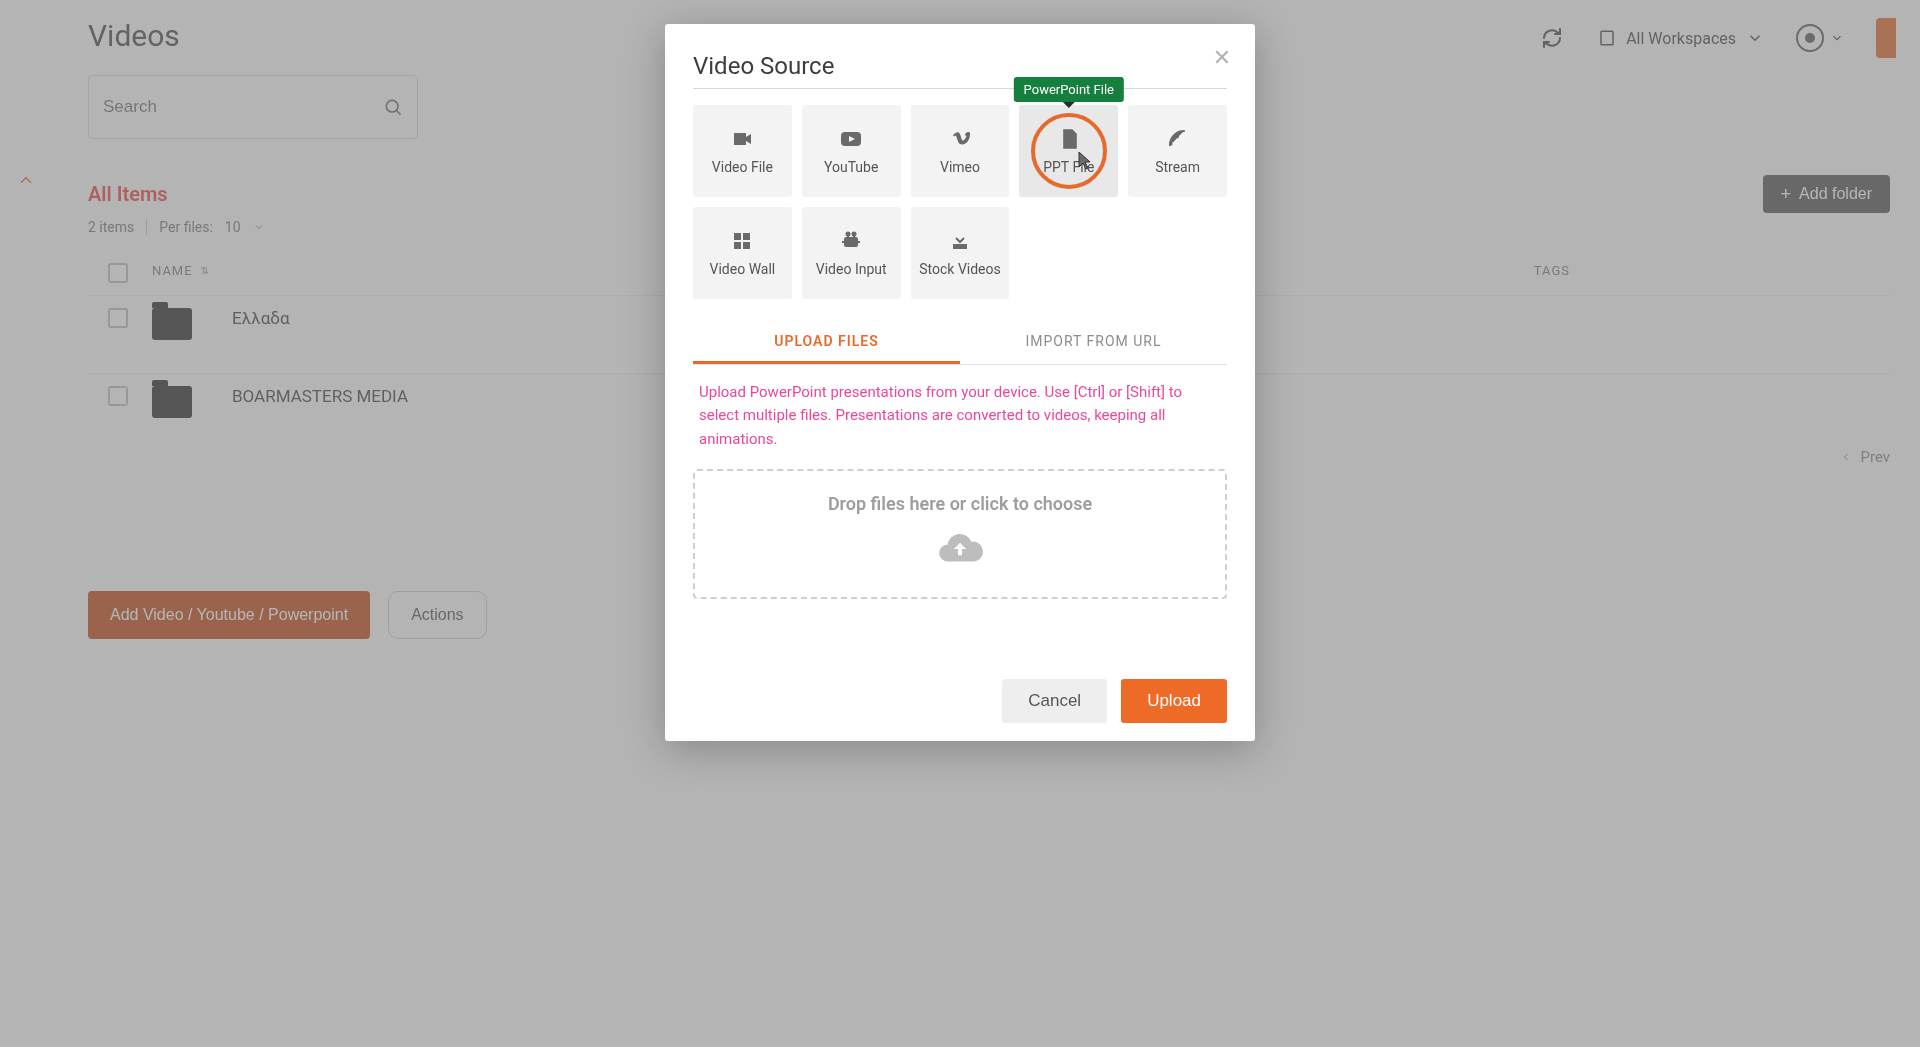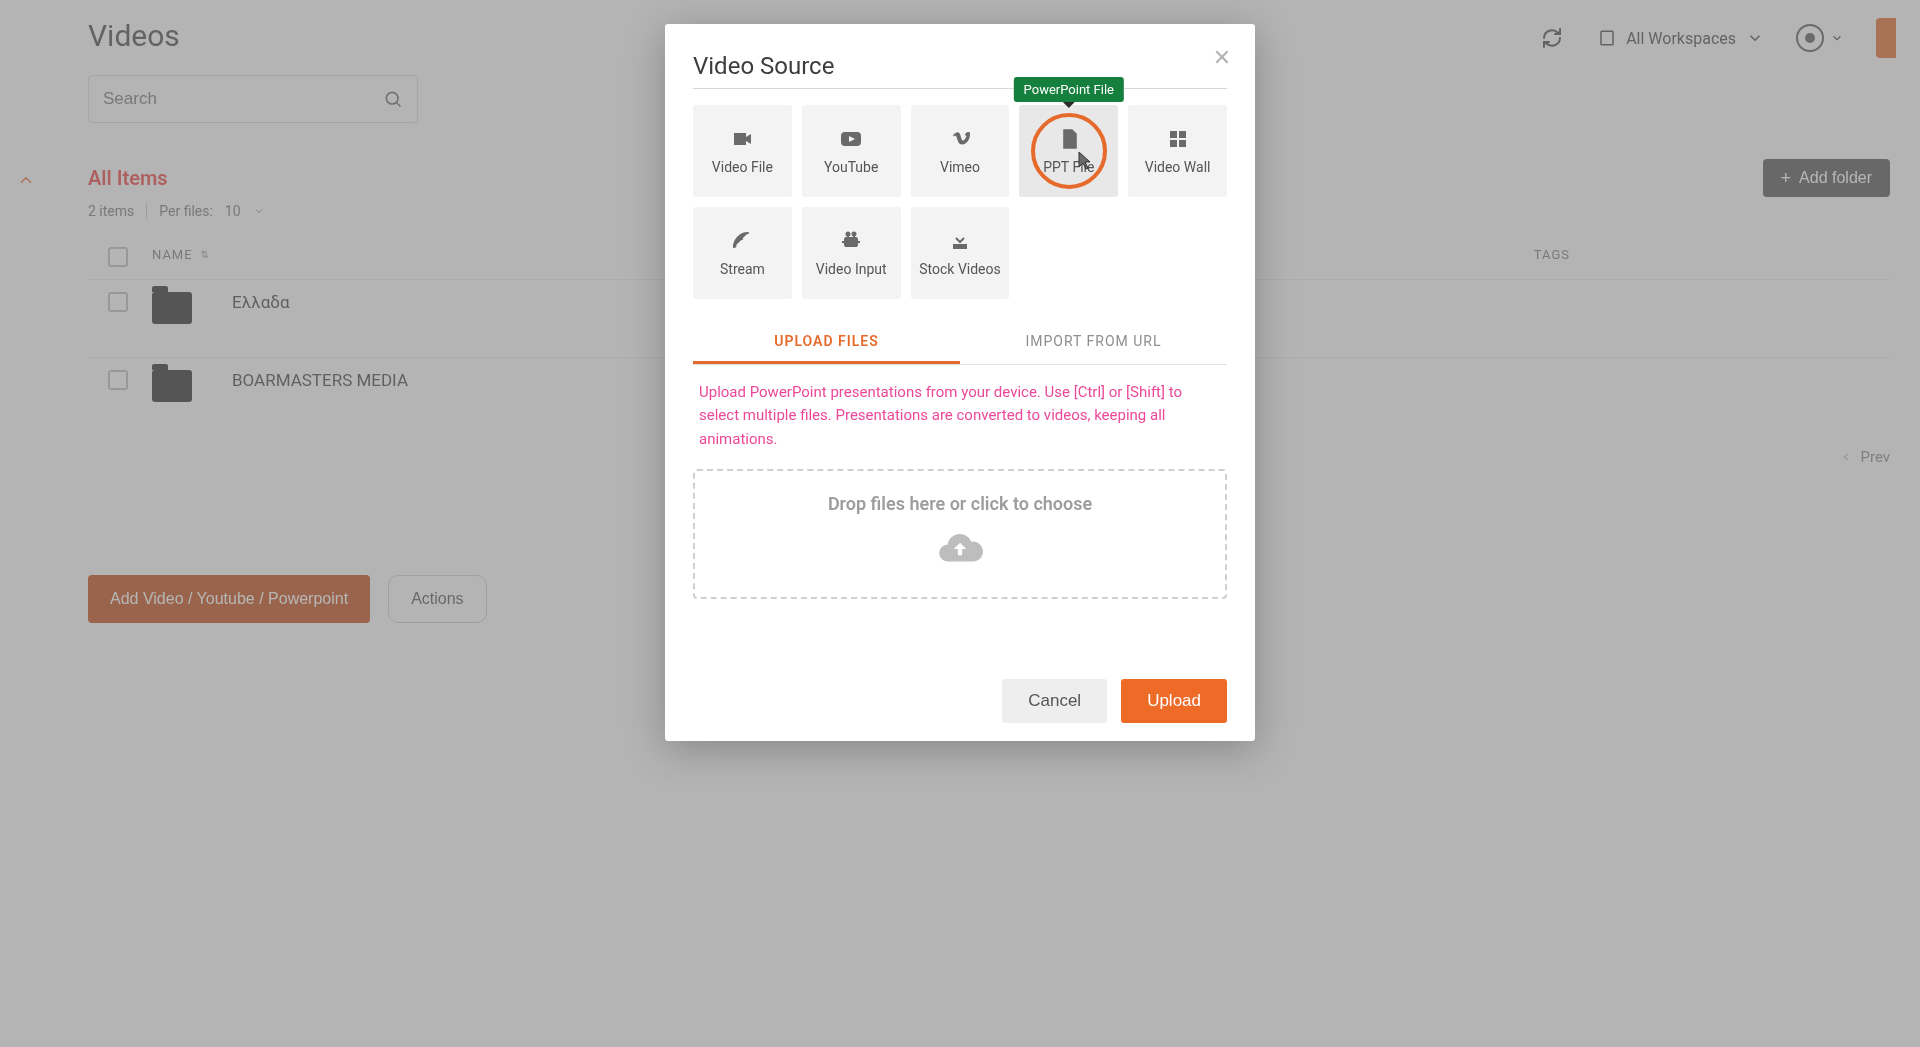--- a/index.html
+++ b/index.html
@@ -33,21 +33,21 @@
     width:20px; height:20px; display:flex; align-items:center; justify-content:center;
     cursor:pointer;
   }
   .sidebar-toggle svg { stroke:#e66a2b; }
 
   .main {
     position:absolute; left:88px; top:18px; right:30px;
   }
   .page-title { font-size:30px; color:#4a4a4a; font-weight:400; margin-bottom:22px; }
   .search-box {
-    width:330px; height:48px; border:1px solid #dcdcdc; border-radius:4px;
+    width:330px; height:64px; border:1px solid #dcdcdc; border-radius:4px;
     background:#fdfdfd; display:flex; align-items:center; padding:0 14px;
     justify-content:space-between; color:#8a8a8a; margin-bottom:36px;
   }
   .search-box input {
     border:none; outline:none; background:transparent; font-size:17px; color:#555; width:260px;
   }
 
   .section-row { display:flex; justify-content:space-between; align-items:center; }
   .section-title { font-size:20px; font-weight:600; color:#ef4444; }
   .add-folder-btn {
@@ -321,36 +321,36 @@
               <text x="10" y="16" font-size="7" fill="#6a6a6a" stroke="none">P</text>
             </svg>
             <span>PPT File</span>
             <div class="highlight-ring"></div>
             <svg class="cursor-ptr" viewBox="0 0 24 24" fill="#fff" stroke="#333" stroke-width="1">
               <path d="M6 3l0 15 4-4 3 6 2-1-3-6 5 0z"></path>
             </svg>
           </div>
 
           <div class="source-tile">
+            <svg viewBox="0 0 24 24" fill="none" stroke="#6a6a6a" stroke-width="2" stroke-linecap="round">
+                <path d="M4 18a14 14 0 0 1 14-14"></path>
+                <path d="M4 18a8 8 0 0 1 8-8"></path>
+                <circle cx="5" cy="17" r="1.5" fill="#6a6a6a" stroke="none"></circle>
+              </svg>
+            <span>Stream</span>
+          </div>
+
+          <div class="source-tile">
             <svg viewBox="0 0 24 24">
                 <rect x="4" y="4" width="7" height="7"></rect>
                 <rect x="13" y="4" width="7" height="7"></rect>
                 <rect x="4" y="13" width="7" height="7"></rect>
                 <rect x="13" y="13" width="7" height="7"></rect>
               </svg>
             <span>Video Wall</span>
-          </div>
-
-          <div class="source-tile">
-            <svg viewBox="0 0 24 24" fill="none" stroke="#6a6a6a" stroke-width="2" stroke-linecap="round">
-                <path d="M4 18a14 14 0 0 1 14-14"></path>
-                <path d="M4 18a8 8 0 0 1 8-8"></path>
-                <circle cx="5" cy="17" r="1.5" fill="#6a6a6a" stroke="none"></circle>
-              </svg>
-            <span>Stream</span>
           </div>
 
           <div class="source-tile">
             <svg viewBox="0 0 24 24" fill="none" stroke="#6a6a6a" stroke-width="2">
                 <rect x="6" y="9" width="12" height="8" rx="1"></rect>
                 <path d="M9 9V7"></path>
                 <path d="M15 9V7"></path>
                 <circle cx="9" cy="5" r="1.5"></circle>
                 <circle cx="15" cy="5" r="1.5"></circle>
                 <line x1="3" y1="13" x2="6" y2="13"></line>

